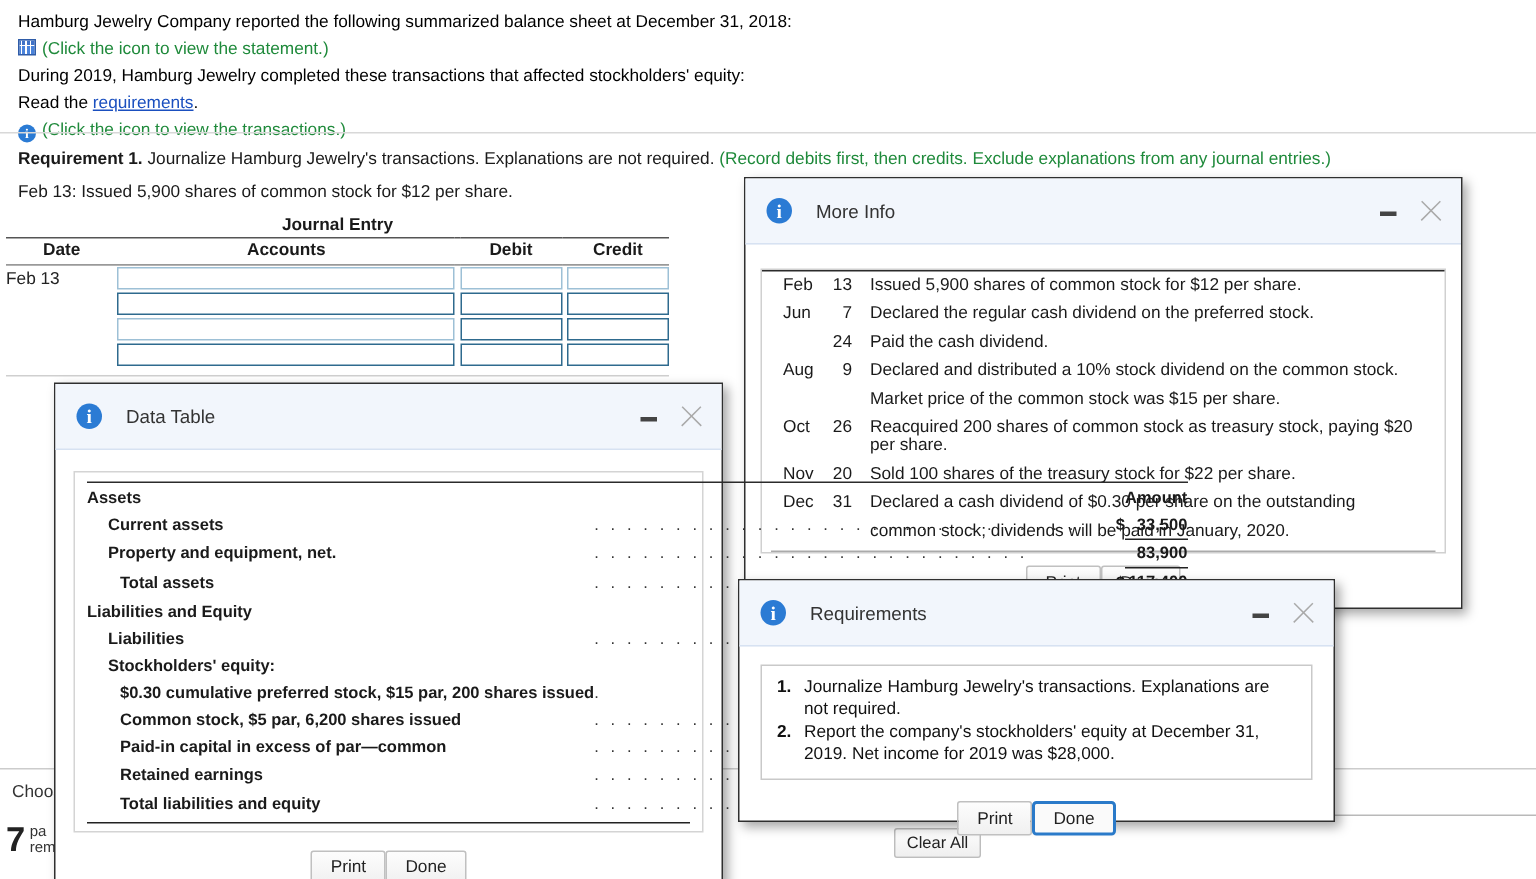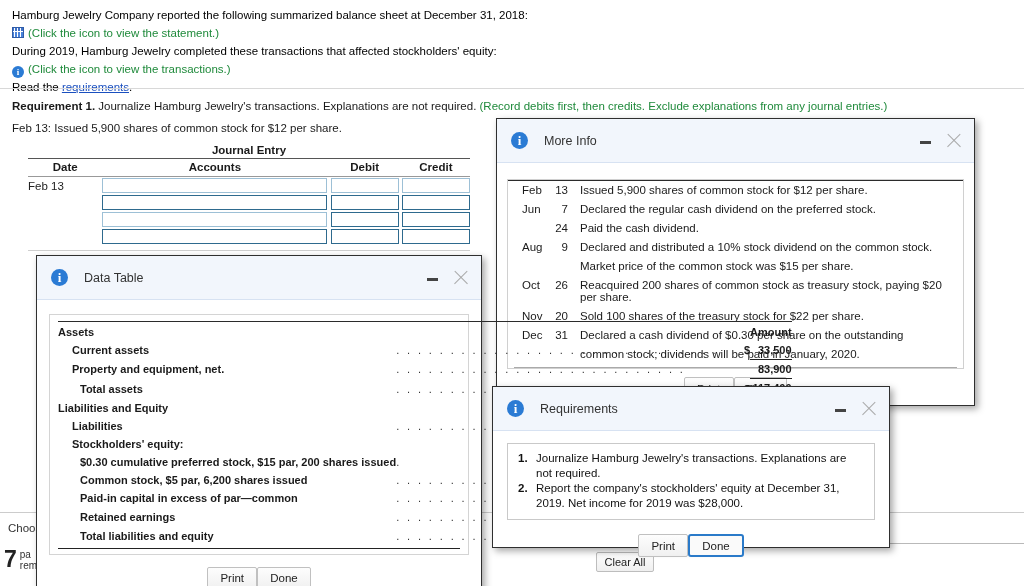--- a/index.html
+++ b/index.html
@@ -36,21 +36,21 @@
   }
 
   .hr-sep { position: absolute; left: 0; top: 88px; width: 1024px; height: 1px; background: #d8d8d8; }
 
   
   .req1 { position: absolute; left: 12px; top: 100px; white-space: nowrap; font-size: 11.5px; }
   .req1 b { font-weight: bold; }
   .feb-line { position: absolute; left: 12px; top: 122px; font-size: 11.5px; }
 
   
-  .je { position: absolute; left: 28px; top: 144px; width: 442px; }
+  .je { position: absolute; left: 4px; top: 144px; width: 442px; }
   .je-title { text-align: center; font-weight: bold; font-size: 11.5px; padding-bottom: 2px; }
   .je-table { width: 100%; border-collapse: collapse; }
   .je-table th {
     font-size: 11.5px; font-weight: bold; text-align: center;
     border-top: 1.5px solid #555; border-bottom: 1px solid #999;
     padding: 2px 0 3px 0;
   }
   .je-table td { padding: 1px 0; vertical-align: middle; }
   .col-date { width: 72px; }
   .col-acct { width: 218px; }
@@ -171,24 +171,24 @@
 
 <div id="root">
 
   <div class="stmt">
     <div class="stmt-line">Hamburg Jewelry Company reported the following summarized balance sheet at December 31, 2018:</div>
     <div class="stmt-line">
       <span class="ico-grid"></span><span class="green">(Click the icon to view the statement.)</span>
     </div>
     <div class="stmt-line">During 2019, Hamburg Jewelry completed these transactions that affected stockholders' equity:</div>
     <div class="stmt-line">
+      <span>Read the </span><span class="linkish">requirements</span><span>.</span>
+    </div>
+    <div class="stmt-line">
       <span class="ico-info">i</span><span class="green">(Click the icon to view the transactions.)</span>
-    </div>
-    <div class="stmt-line">
-      <span>Read the </span><span class="linkish">requirements</span><span>.</span>
     </div>
   </div>
 
   <div class="hr-sep"></div>
 
   <div class="req1">
     <b>Requirement 1.</b><span> Journalize Hamburg Jewelry's transactions. Explanations are not required. </span><span class="green">(Record debits first, then credits. Exclude explanations from any journal entries.)</span>
   </div>
   <div class="feb-line">Feb 13: Issued 5,900 shares of common stock for $12 per share.</div>
 

